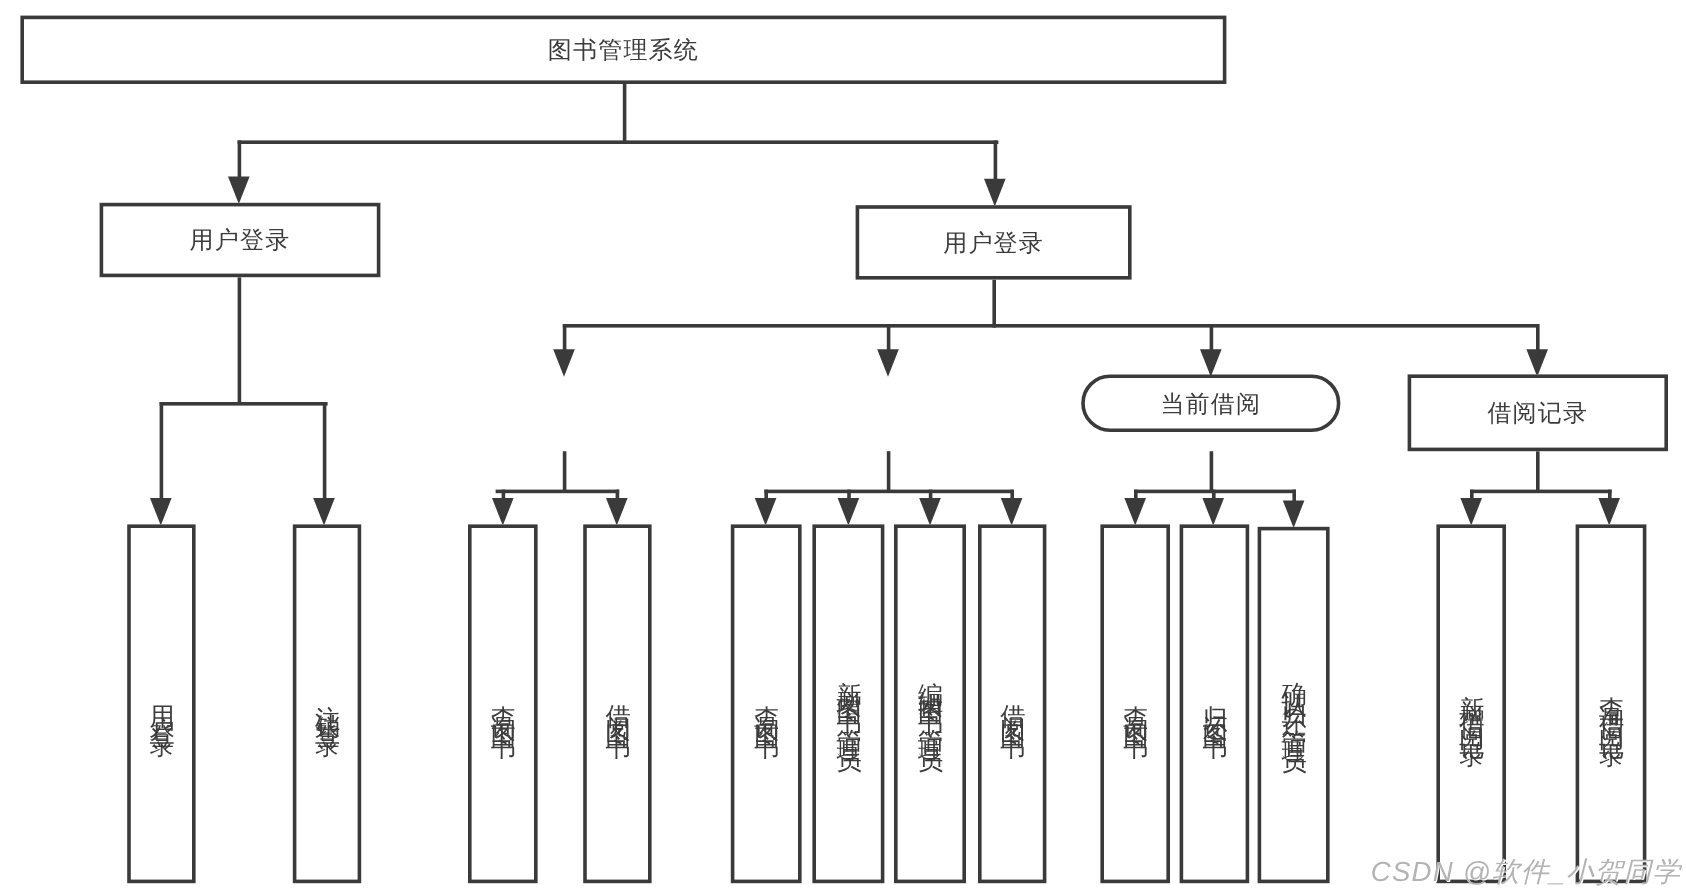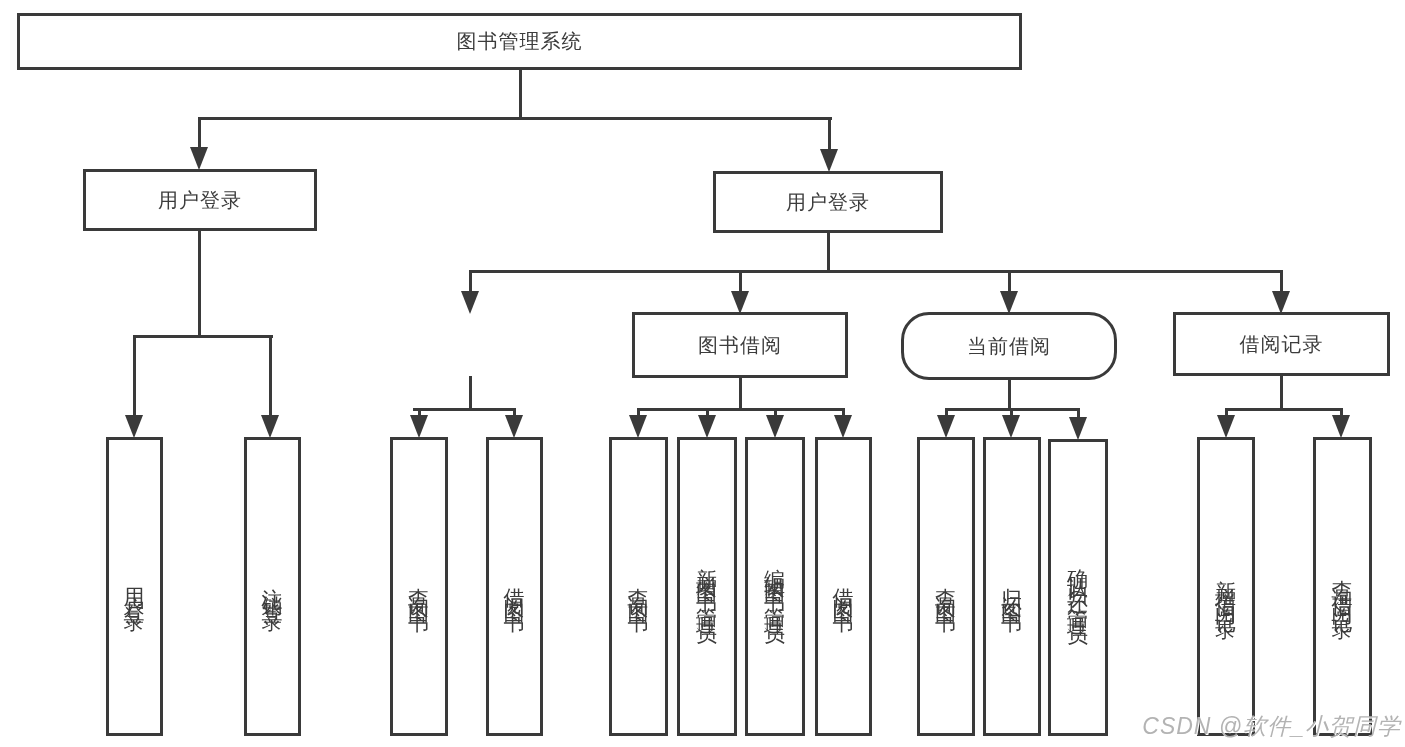--- a/index.html
+++ b/index.html
@@ -113,24 +113,21 @@
     <span class="h-lbl">图书管理系统</span>
   </div>
 
   <div class="box" style="left:83px;top:169px;width:234px;height:62px;">
     <span class="h-lbl">用户登录</span>
   </div>
   <div class="box" style="left:713px;top:171px;width:230px;height:62px;">
     <span class="h-lbl">用户登录</span>
   </div>
 
-  <div class="box" style="left:632px;top:312px;width:216px;height:66px;">
-    <span class="h-lbl">图书借阅</span>
-  </div>
-  <div class="box" style="left:901px;top:312px;width:216px;height:68px;border-radius:28px;">
+  <div class="box" style="left:901px;top:312px;width:216px;height:48px;border-radius:28px;">
     <span class="h-lbl">当前借阅</span>
   </div>
   <div class="box" style="left:1173px;top:312px;width:217px;height:64px;">
     <span class="h-lbl">借阅记录</span>
   </div>
 
   <div class="box" style="left:106px;top:437px;width:57px;height:299px;">
     <span class="v-lbl">用户登录</span>
   </div>
   <div class="box" style="left:244px;top:437px;width:57px;height:299px;">

